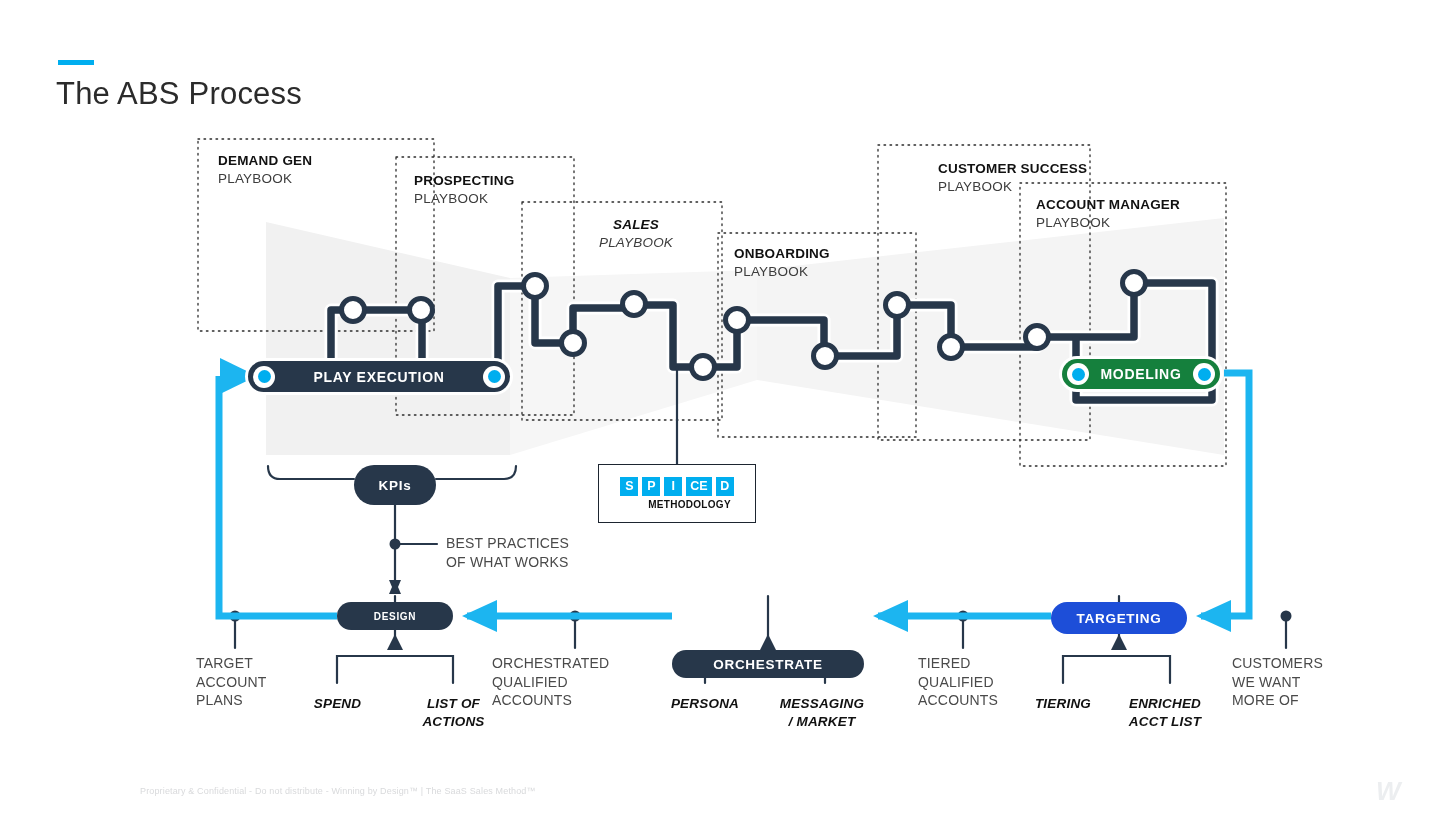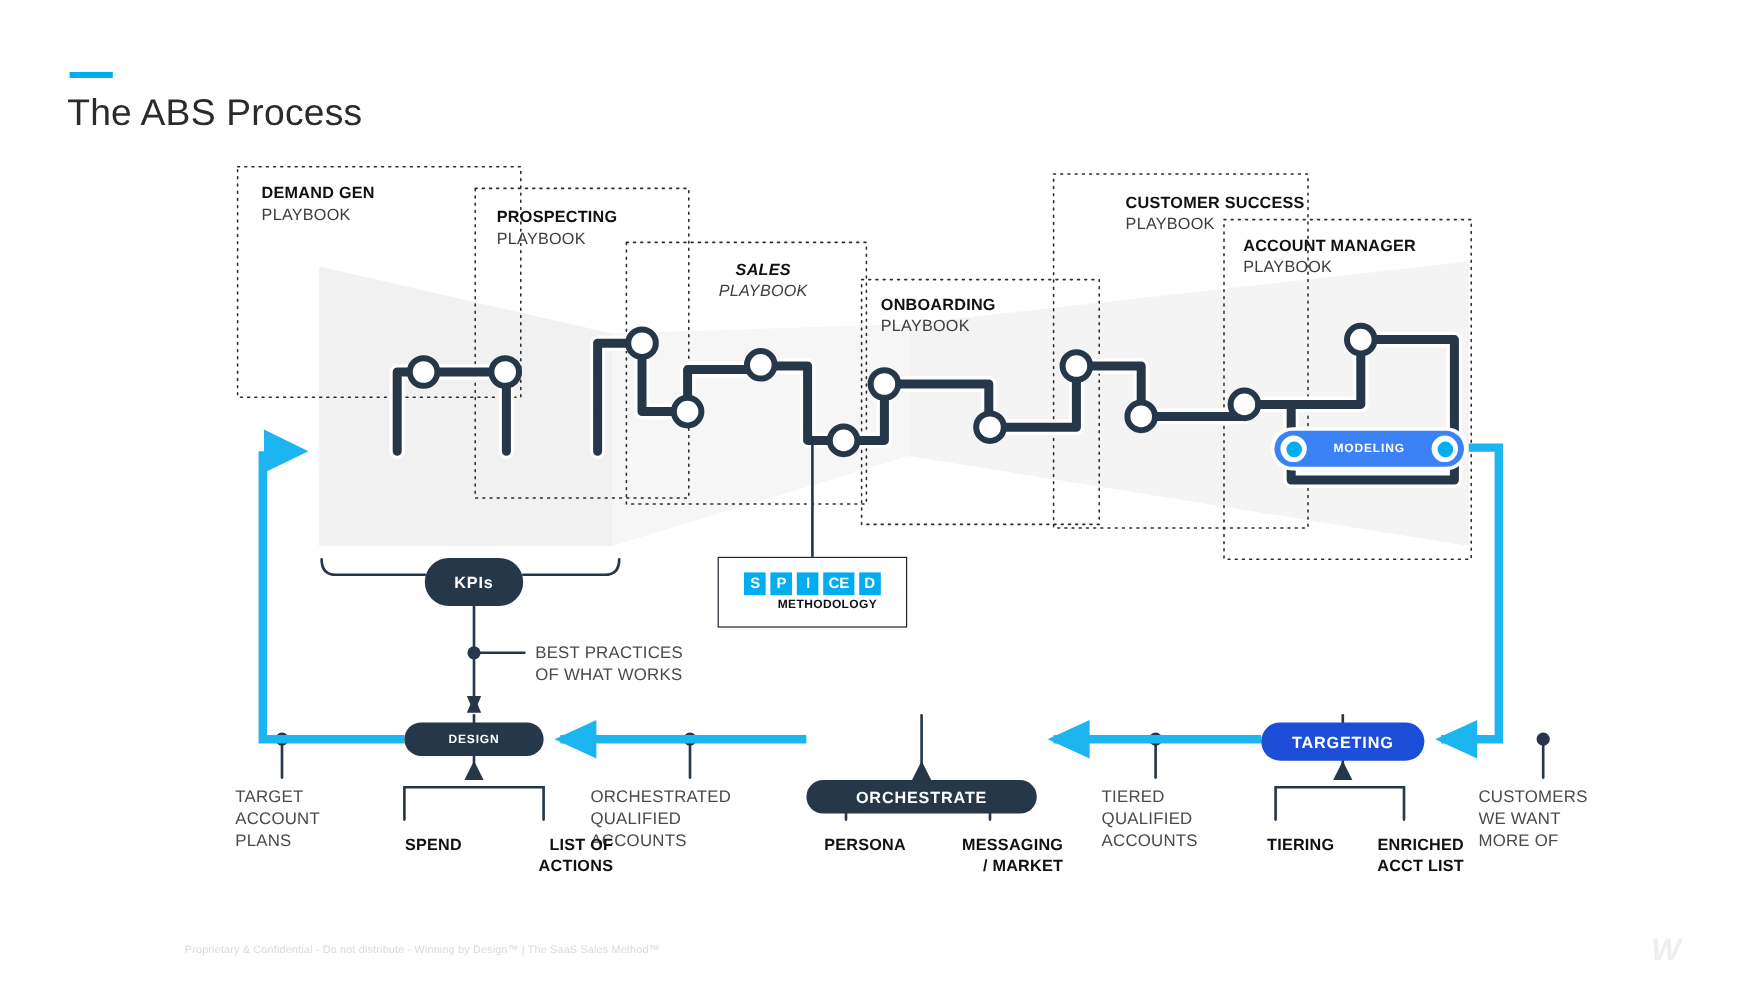--- a/index.html
+++ b/index.html
@@ -25,45 +25,45 @@
         justify-content:center;color:#fff;font-weight:700;letter-spacing:.7px;
         box-sizing:border-box;}
   .pill .cap{position:absolute;width:22px;height:22px;border-radius:50%;
              background:#fff;display:flex;align-items:center;justify-content:center;}
   .pill .cap i{width:13px;height:13px;border-radius:50%;background:#00AEEF;display:block;}
   .pill .cap.l{left:5px;}
   .pill .cap.r{right:5px;}
 
   #pill-play-execution{left:248px;top:361px;width:262px;height:31px;background:#27374a;
       font-size:14px;box-shadow:0 0 0 3px #ffffff;}
-  #pill-modeling{left:1062px;top:359px;width:158px;height:30px;background:#3b82f6;
-      font-size:10px;box-shadow:0 0 0 3px #ffffff;}
+  #pill-modeling{left:1062px;top:359px;width:158px;height:30px;background:#15803d;
+      font-size:14px;box-shadow:0 0 0 3px #ffffff;}
   #pill-kpis{left:354px;top:465px;width:82px;height:40px;background:#27374a;font-size:13.5px;}
   #pill-design{left:337px;top:602px;width:116px;height:28px;background:#27374a;font-size:10px;}
   #pill-orchestrate{left:672px;top:602px;width:192px;height:28px;background:#27374a;font-size:13.5px;margin-top:48px;}
   #pill-targeting{left:1051px;top:602px;width:136px;height:32px;background:#1d4ed8;font-size:13.5px;}
 
   
   #spiced-box{position:absolute;left:598px;top:464px;width:158px;height:59px;
       background:#fff;border:1.6px solid #1d2530;box-sizing:border-box;
       display:flex;flex-direction:column;align-items:center;justify-content:center;}
   #spiced-letters{display:flex;gap:4px;}
   #spiced-letters span{background:#00AEEF;color:#fff;font-weight:700;font-size:12.5px;
       line-height:1;padding:3px 4px 4px;min-width:10px;text-align:center;}
   #spiced-method{font-size:10px;font-weight:700;color:#111;letter-spacing:.3px;margin-top:3px;padding-left:25px;}
 
   
   .note{position:absolute;line-height:1.33;white-space:pre-line;}
   .note.light{font-size:14px;font-weight:400;color:#4a4a4a;letter-spacing:.2px;}
   .note.bold{font-size:13.5px;font-weight:700;color:#111;letter-spacing:.2px;}
-  .note.c{text-align:right;}
+  .note.c{text-align:center;font-style:italic;}
 
   
   #footer-text{position:absolute;left:140px;top:786px;font-size:9px;color:#d9dadc;
-      letter-spacing:.15px;white-space:nowrap;margin-left:14px;}
+      letter-spacing:.15px;white-space:nowrap;}
   #wbd-logo{position:absolute;left:1376px;top:778px;font-size:26px;font-style:italic;
       font-weight:700;color:#eceef0;line-height:1;letter-spacing:-1px;}
 </style>
 </head>
 <body>
 
 <div class="stage">
 
   <svg class="layer">
     <polygon points="266,222 510,278 510,455 266,455" fill="#f1f1f1"></polygon>
@@ -177,20 +177,29 @@
   </div>
   <div class="pb-label" style="left:894px;top:160px;margin-left:44px;">
     <span class="n">CUSTOMER SUCCESS</span>
     <span class="s">PLAYBOOK</span>
   </div>
   <div class="pb-label" style="left:1036px;top:196px;">
     <span class="n">ACCOUNT MANAGER</span>
     <span class="s">PLAYBOOK</span>
   </div>
 
+  <div class="pill" id="pill-play-execution">
+    <span class="cap l">
+        <i></i>
+      </span>
+    <span>PLAY EXECUTION</span>
+    <span class="cap r">
+        <i></i>
+      </span>
+  </div>
   <div class="pill" id="pill-modeling">
     <span class="cap l">
         <i></i>
       </span>
     <span>MODELING</span>
     <span class="cap r">
         <i></i>
       </span>
   </div>
   <div class="pill" id="pill-kpis">

